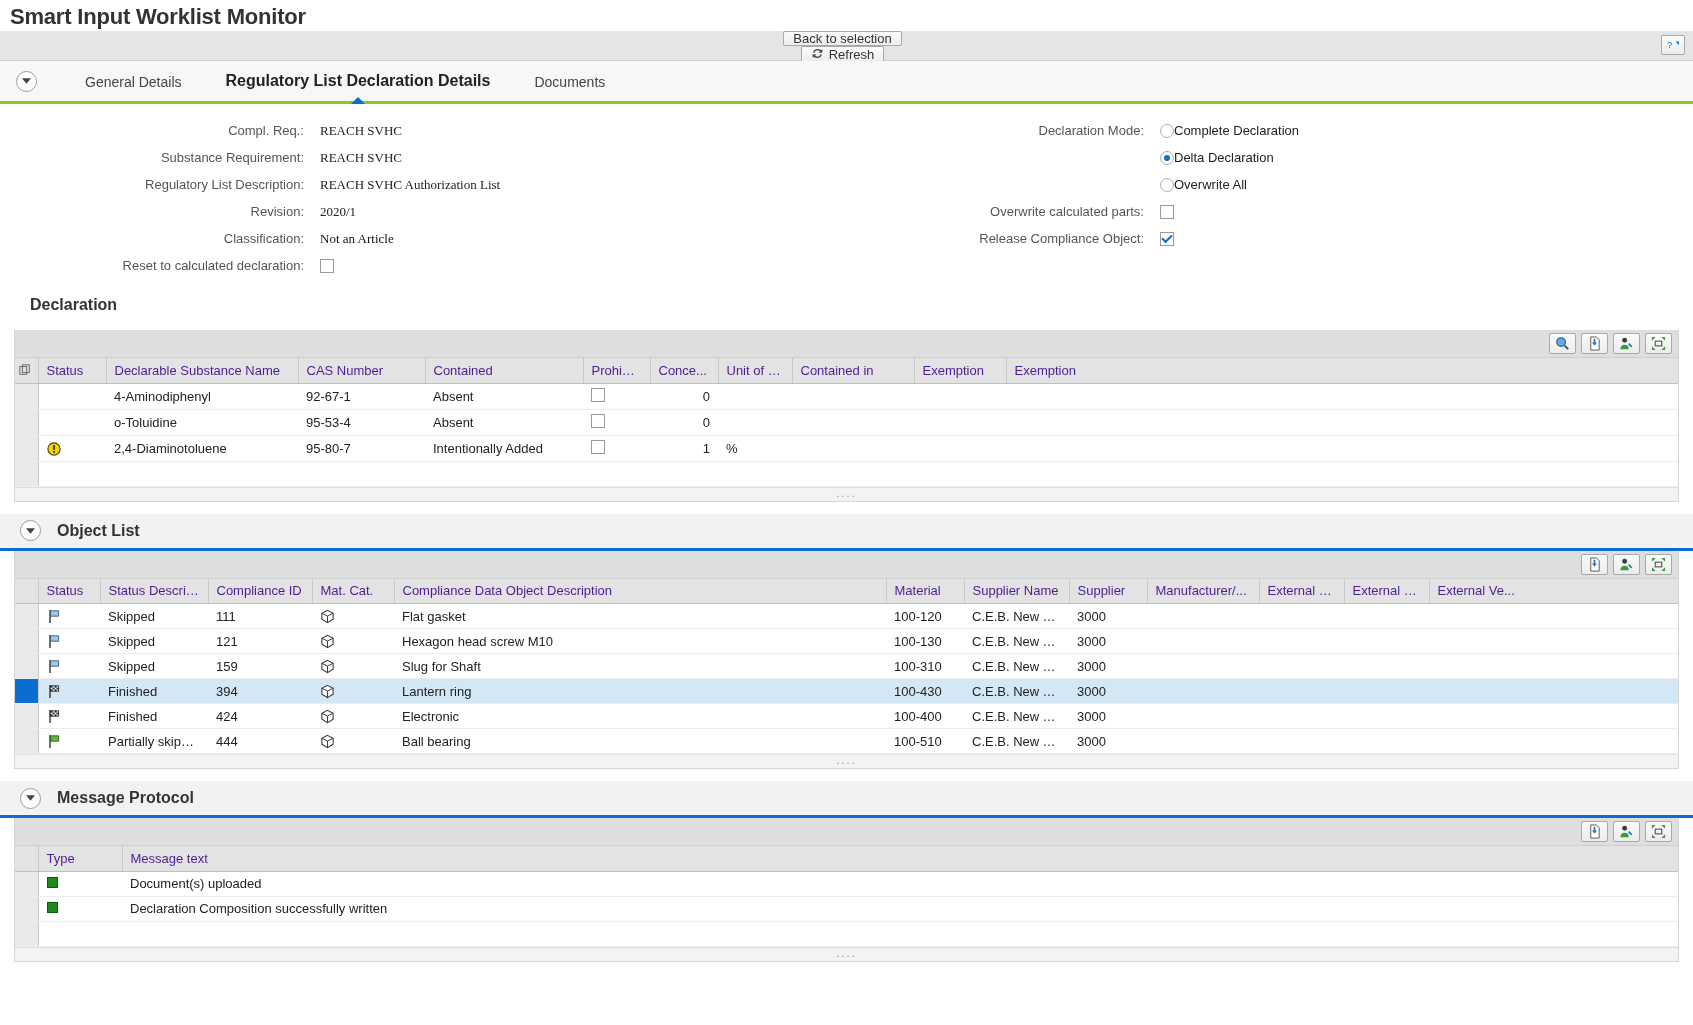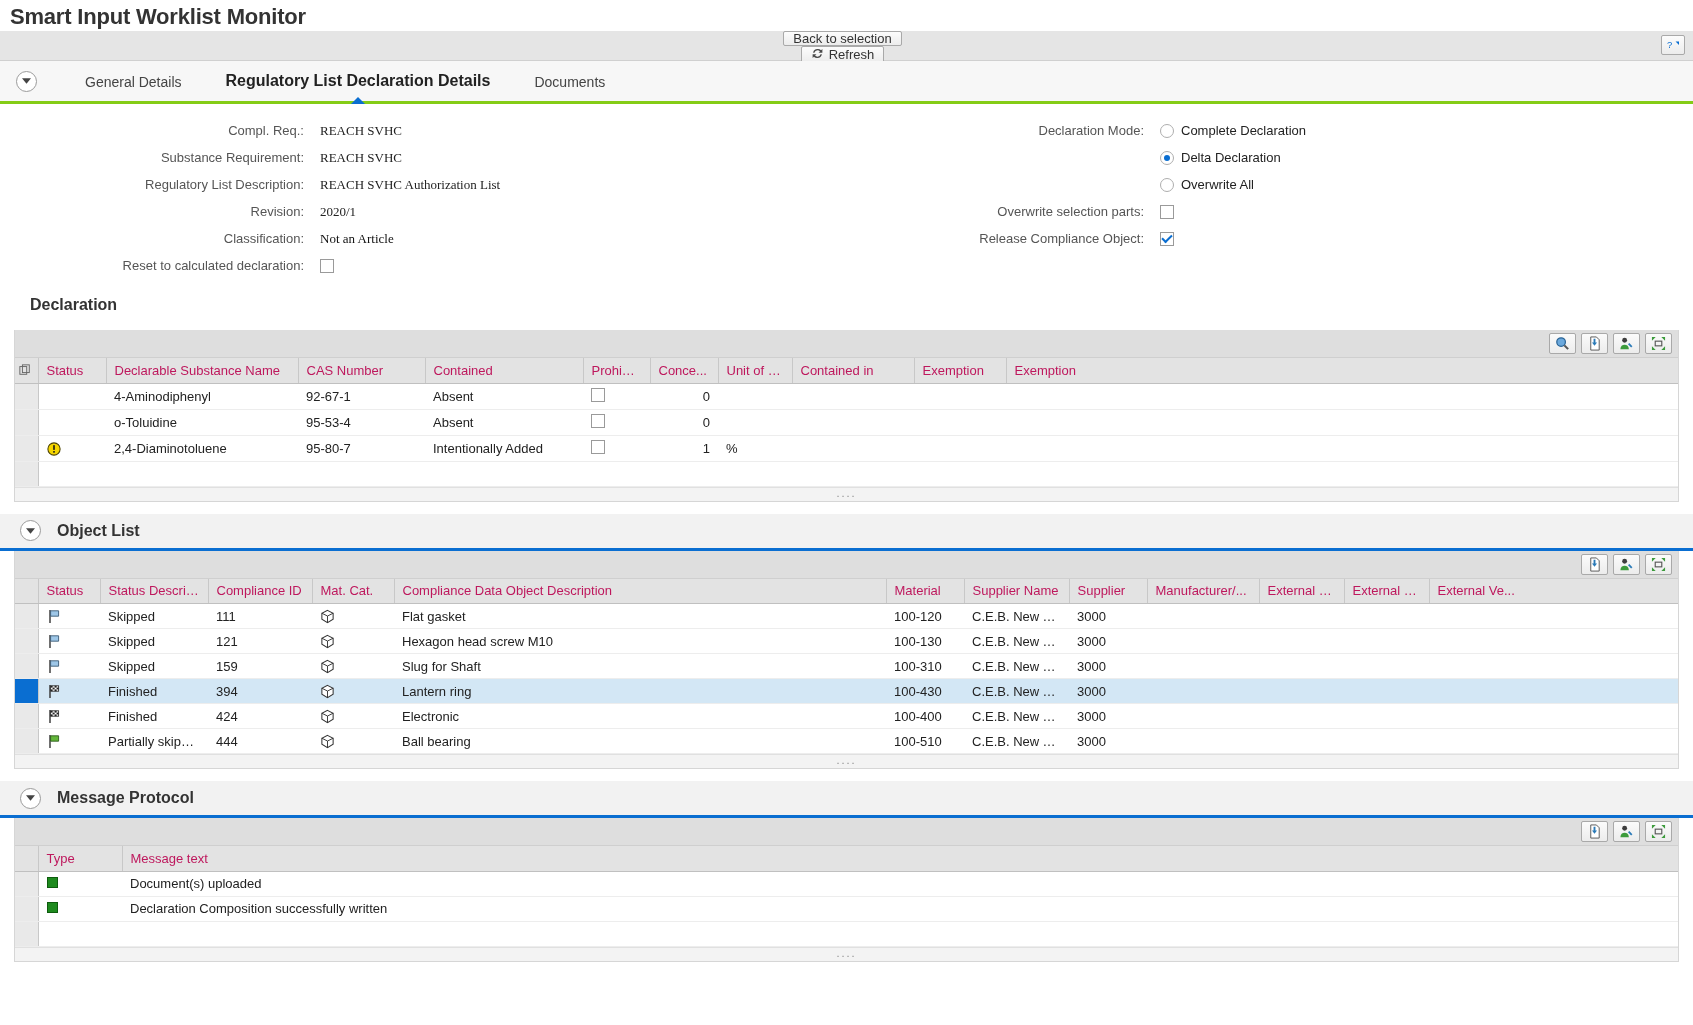--- a/index.html
+++ b/index.html
@@ -144,21 +144,21 @@
     cursor: pointer;
     flex: none;
   }
   .chk.checked::after {
     content: "";
     width: 8px; height: 4px;
     border-left: 2px solid #0a6ed1;
     border-bottom: 2px solid #0a6ed1;
     transform: rotate(-45deg) translate(1px,-1px);
   }
-  .radio-line { display: flex; align-items: center; gap: 7px; }
+  .radio-line { display: flex; align-items: center; }
   .radio {
     width: 14px; height: 14px;
     border-radius: 50%;
     border: 1px solid #aeaeae;
     background: #fff;
     display: inline-flex;
     align-items: center; justify-content: center;
     cursor: pointer;
     flex: none;
   }
@@ -220,21 +220,21 @@
   }
   table.grid {
     width: 100%;
     border-collapse: collapse;
     font-size: 13px;
     table-layout: fixed;
   }
   table.grid th {
     background: #e3e3e3;
     font-weight: normal;
-    color: #be185d;
+    color: #4c1d95;
     text-align: left;
     padding: 4px 8px;
     height: 25px;
     border-right: 1px solid #c8c8c8;
     border-bottom: 1px solid #c0c0c0;
     white-space: nowrap;
     overflow: hidden;
     text-overflow: ellipsis;
   }
   table.grid td {
@@ -360,21 +360,21 @@
       </div>
     </div>
     <div class="frow">
       <div class="flabel"></div>
       <div class="radio-line">
         <span class="radio"></span>
         <span class="radio-label">Overwrite All</span>
       </div>
     </div>
     <div class="frow">
-      <div class="flabel">Overwrite selection parts:</div>
+      <div class="flabel">Overwrite calculated parts:</div>
       <div class="chk"></div>
     </div>
     <div class="frow">
       <div class="flabel">Release Compliance Object:</div>
       <div class="chk checked"></div>
     </div>
   </div>
 </div>
 
 <div class="section-title-plain">Declaration</div>

